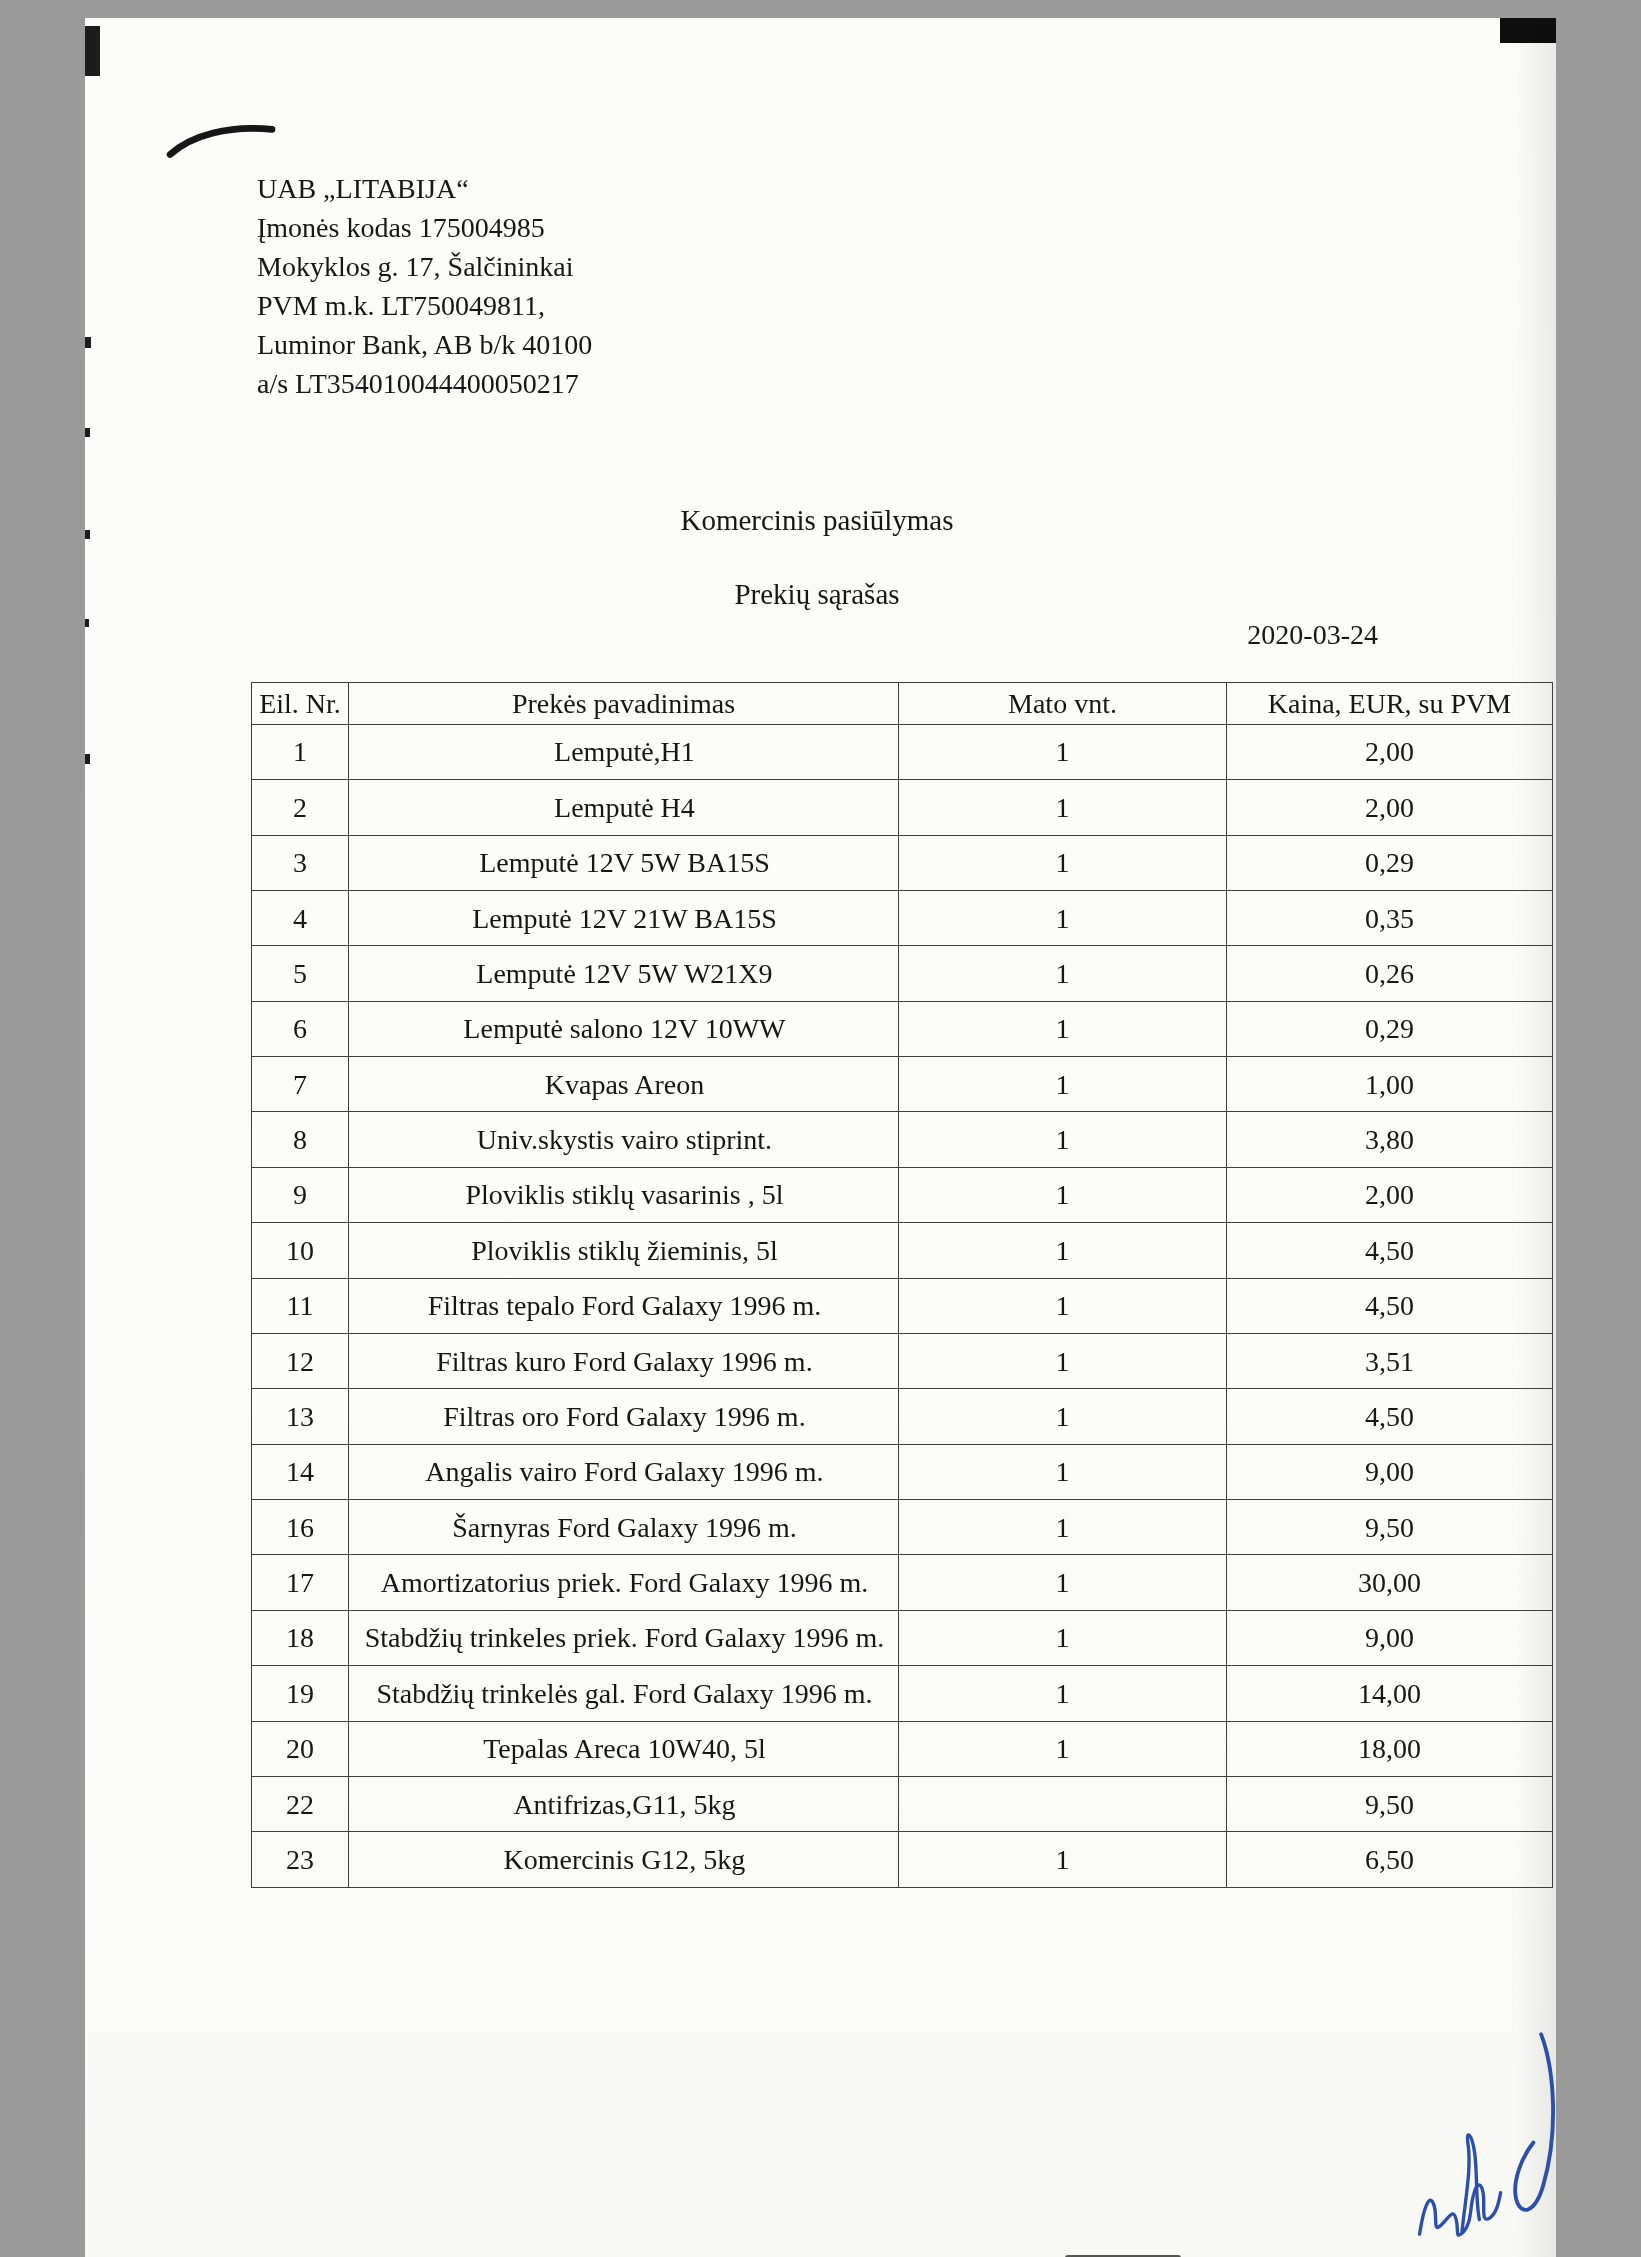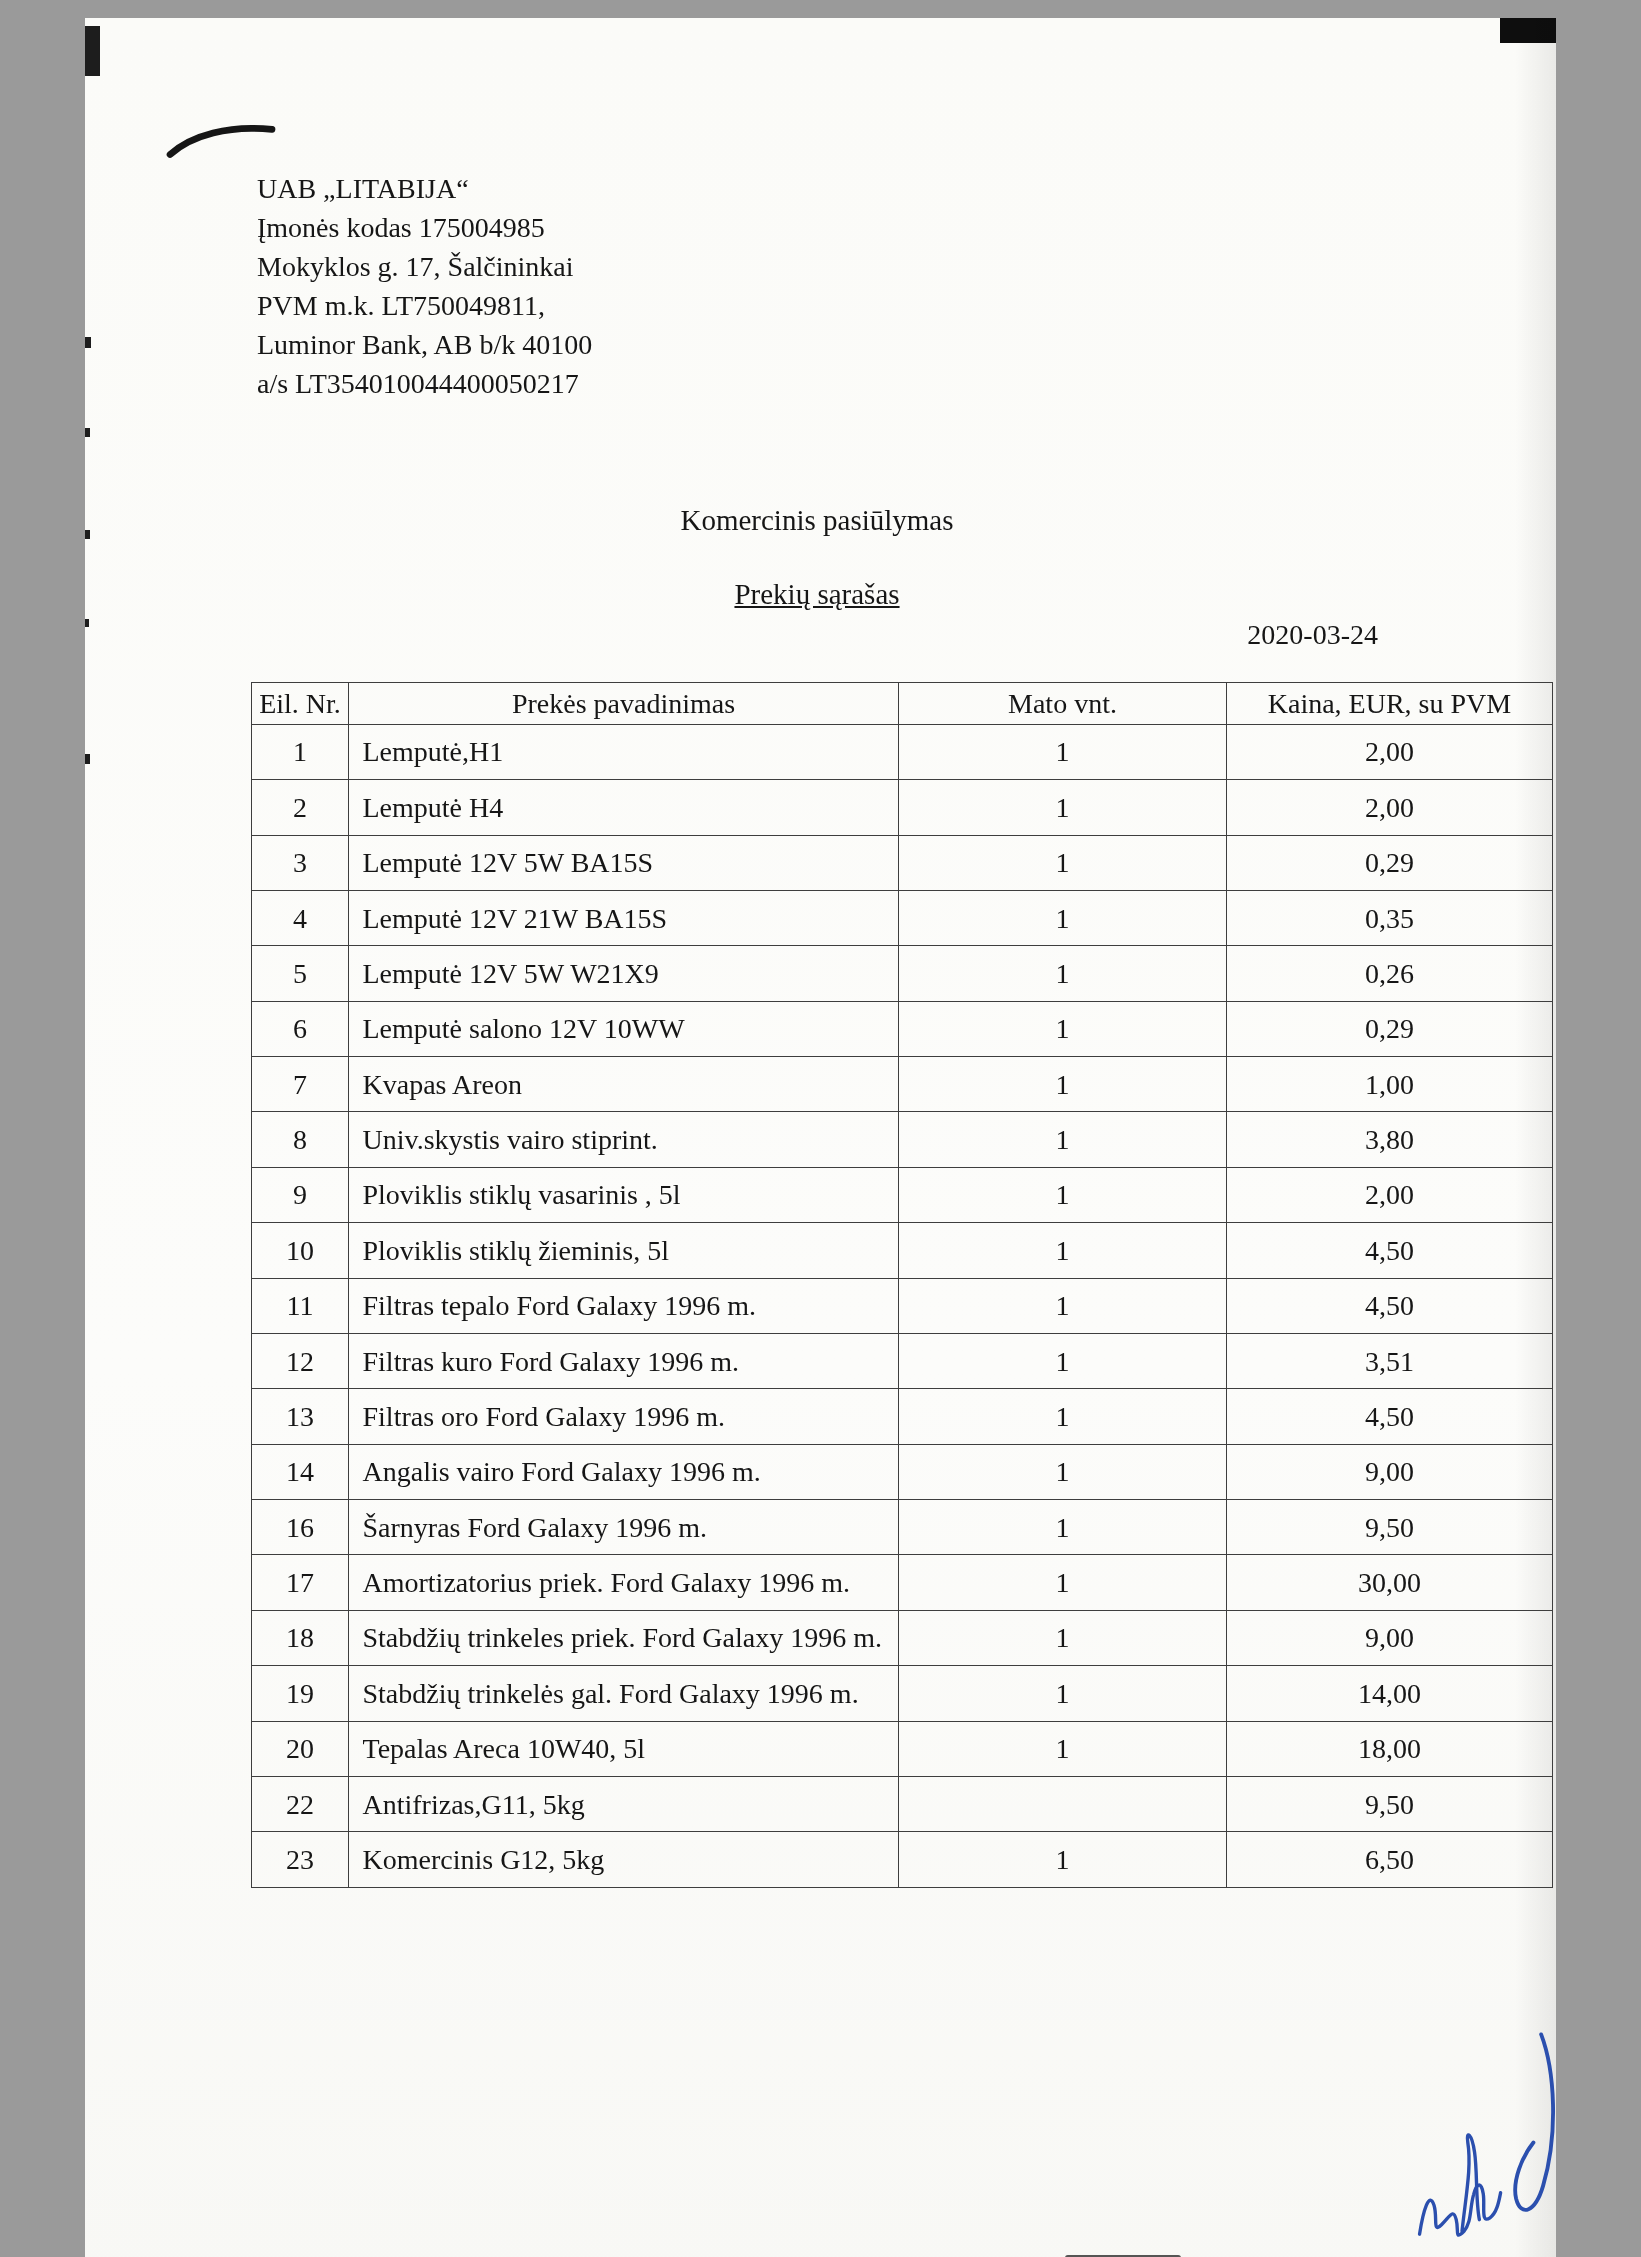--- a/index.html
+++ b/index.html
@@ -29,42 +29,42 @@
     background:#6f6f6f; opacity:.75; border-radius:1.9px; }
   .bottom-streak-dark { position:absolute; left:980px; top:2237px; width:116px; height:6.8px;
     background:#2c2c2c; opacity:.8; border-radius:2.9px; }
 
   
   .company { position:absolute; left:172px; top:151px; font-size:28px; line-height:39px; }
 
   
   .center-line { position:absolute; left:0; width:1464px; text-align:center; font-size:29px; }
   .doc-title    { top:486px; }
-  .doc-subtitle { top:560px;text-decoration:underline; }
+  .doc-subtitle { top:560px; }
   .doc-date { position:absolute; top:601px; right:178px; font-size:28px; }
 
   
   table.items {
     position:absolute; left:166px; top:664px; width:1302px;
     border-collapse:collapse; table-layout:fixed;
     font-size:28px; line-height:35px;
   }
   .items th, .items td {
     border:1.9px solid #3e3e3e;
     vertical-align:top;
     font-weight:normal;
   }
   .items th { text-align:center; padding:2.9px 5.8px; }
   .items col.c-nr    { width:97px; }
   .items col.c-name  { width:550px; }
   .items col.c-unit  { width:328px; }
   .items col.c-price { width:326px; }
   .items td { padding:9.7px 5.8px; }
   .items td.col-nr    { text-align:center; }
-  .items td.col-name  { text-align:left; padding-left:13.5px; padding-right:11.6px; }
+  .items td.col-name  { text-align:center; padding-left:13.5px; padding-right:11.6px; }
   .items td.col-unit  { text-align:center; }
   .items td.col-price { text-align:center; }
 
   .signature { position:absolute; left:1294px; top:1970px; }
 </style>
 </head>
 <body>
 
 <div id="page">
 

